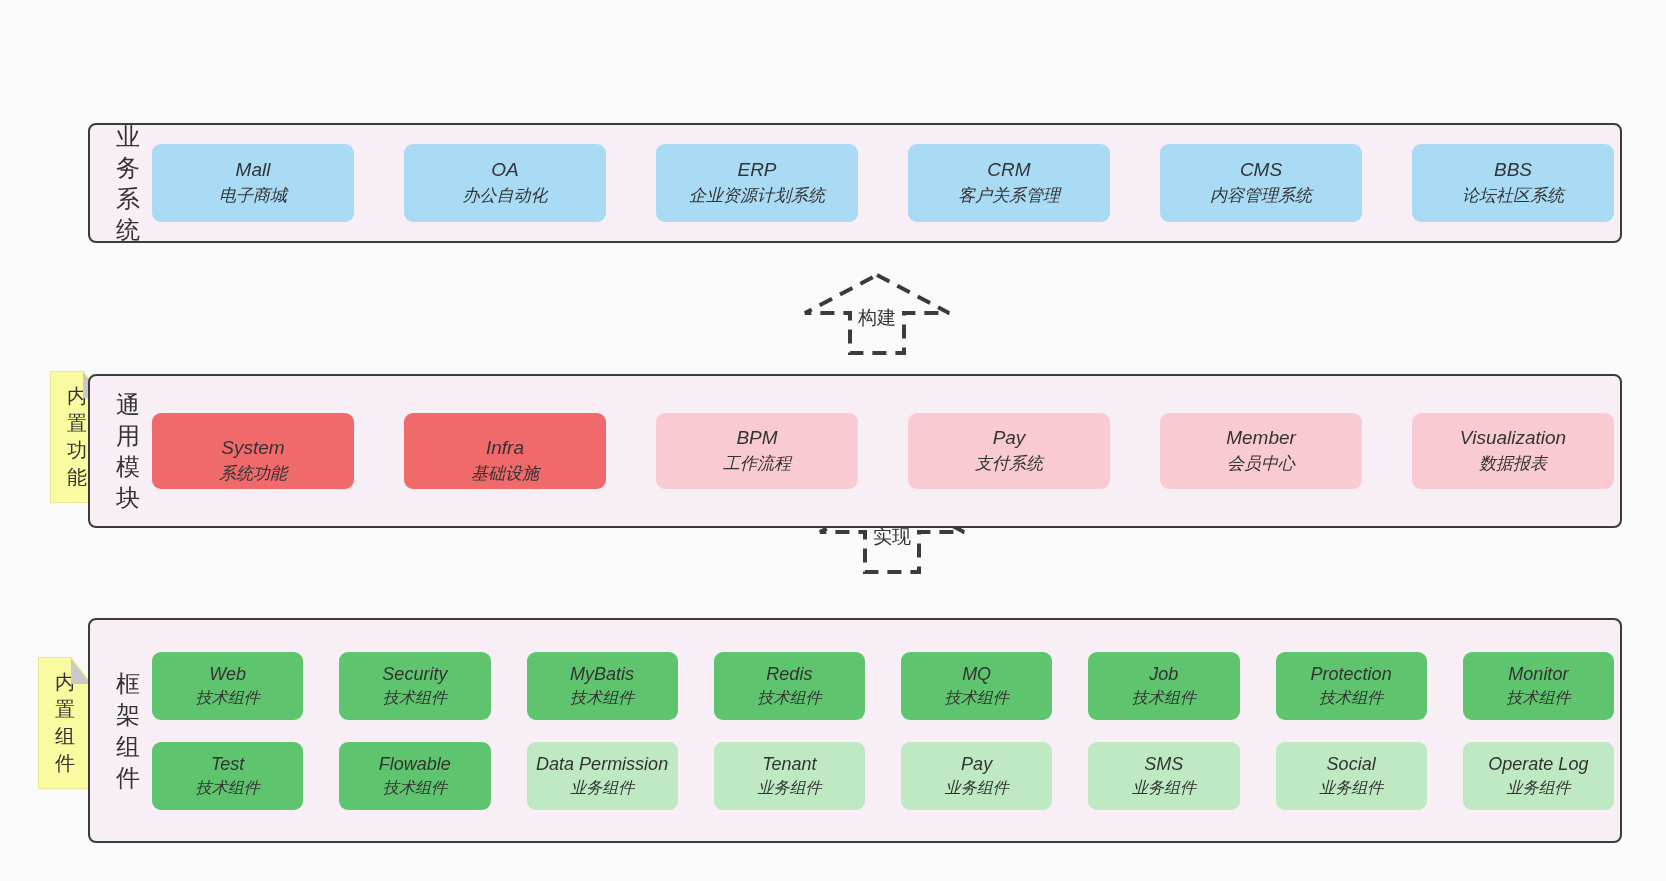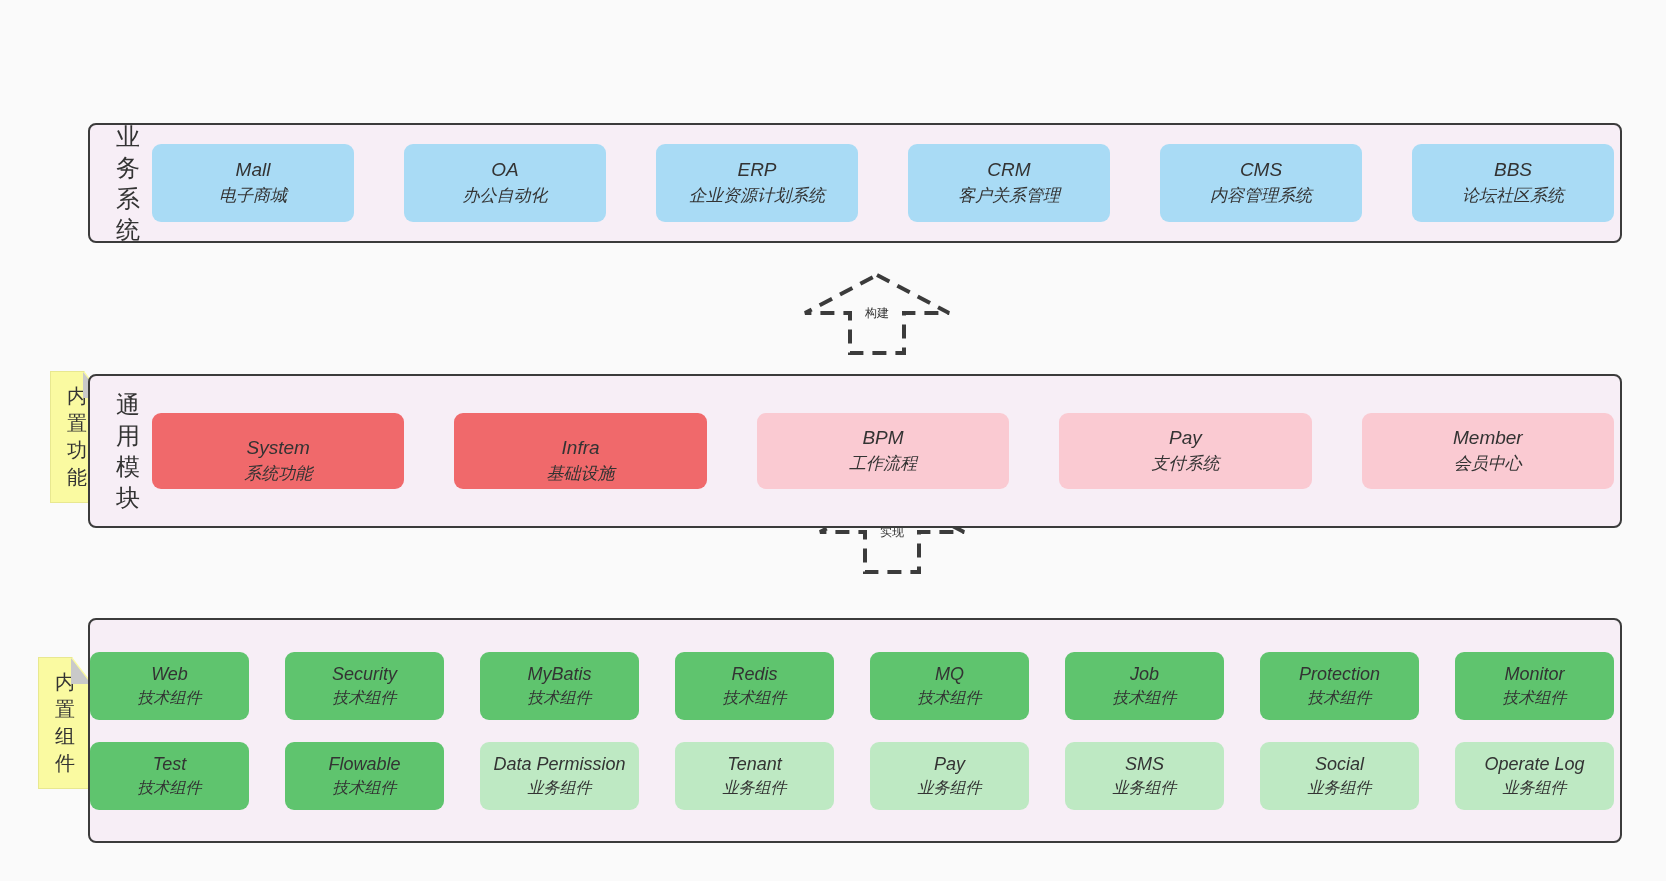--- a/index.html
+++ b/index.html
@@ -56,21 +56,21 @@
   }
   .t2{top:371px;margin-left:12px;}
   .t3{top:657px;}
   .arrow{position:absolute;width:150px;height:84px;z-index:0;}
   .a1{left:802px;top:272px;}
   .a2{left:817px;top:491px;}
   .arrow svg{position:absolute;inset:0;}
   .arrow polygon{fill:none;stroke:var(--line);stroke-width:4;stroke-dasharray:14 9;}
   .arrow-label{
     position:absolute; left:50%; top:33px; transform:translateX(-50%);
-    background:var(--page-bg); padding:0 4px; font-size:12px; white-space:nowrap;
+    background:var(--page-bg); padding:0 4px; font-size:19px; white-space:nowrap;
   }
 </style>
 </head>
 <body>
 
 <div class="canvas">
 
   <section class="panel p1">
     <div class="panel-label">
       <div class="vtext">业务系统</div>
@@ -136,37 +136,44 @@
             <div class="zh">工作流程</div>
           </div>
           <div class="box pink">
             <div class="en">Pay</div>
             <div class="zh">支付系统</div>
           </div>
           <div class="box pink">
             <div class="en">Member</div>
             <div class="zh">会员中心</div>
           </div>
+          <div class="box pink">
+            <div class="en">Visualization</div>
+            <div class="zh">数据报表</div>
+          </div>
         </div>
       </div>
   </section>
 
   <div class="arrow a2">
     <svg viewBox="0 0 150 84">
       <polygon points="75,3 147,41 102,41 102,81 48,81 48,41 3,41"></polygon>
     </svg>
     <span class="arrow-label">实现</span>
   </div>
 
   <div class="tag t3">
     <span class="fold"></span>
     <div class="vtext">内置组件</div>
   </div>
 
   <section class="panel p3">
+    <div class="panel-label">
+      <div class="vtext">框架组件</div>
+    </div>
     <div class="rows">
         <div class="row">
           <div class="box green">
             <div class="en">Web</div>
             <div class="zh">技术组件</div>
           </div>
           <div class="box green">
             <div class="en">Security</div>
             <div class="zh">技术组件</div>
           </div>

